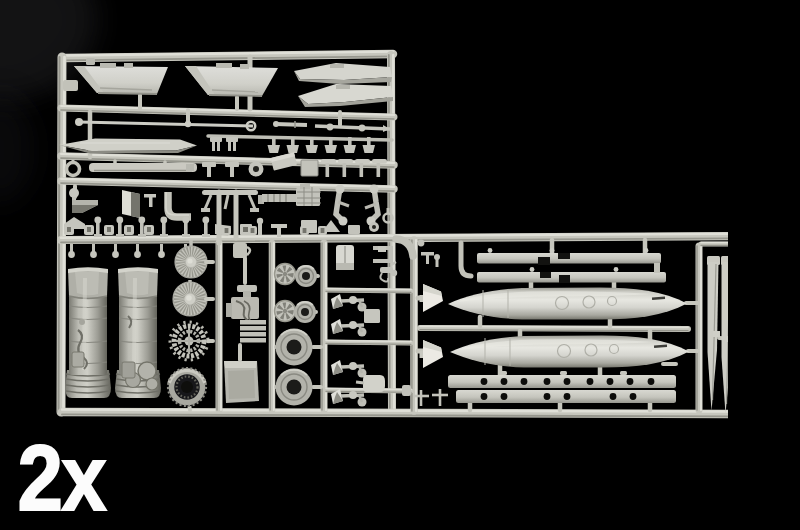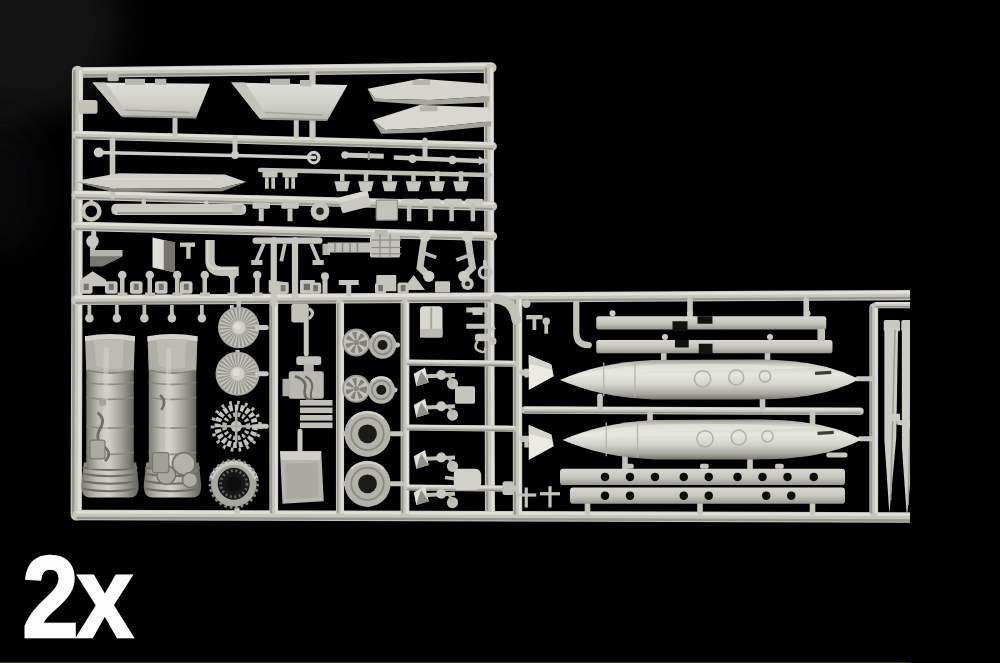--- a/index.html
+++ b/index.html
@@ -1,15 +1,15 @@
 <!DOCTYPE html>
 <html><head><meta charset="utf-8">
 <style>
 html,body{margin:0;padding:0;background:#000;}
-#stage{position:relative;width:728px;height:530px;background:#bef264;overflow:hidden;}
+#stage{position:relative;width:728px;height:530px;background:#5eead4;overflow:hidden;}
 </style></head><body>
 <div id="stage">
 <svg width="800" height="530" viewBox="0 0 800 530" font-family="Liberation Sans, sans-serif">
 <defs>
 <linearGradient id="gTank" x1="0" y1="0" x2="0" y2="1">
  <stop offset="0" stop-color="#9a9a92"></stop>
           <stop offset="0.13" stop-color="#ccccc5"></stop>
  <stop offset="0.38" stop-color="#e7e7e1"></stop>
           <stop offset="0.62" stop-color="#d5d5cf"></stop>
  <stop offset="0.86" stop-color="#a8a8a0"></stop>

